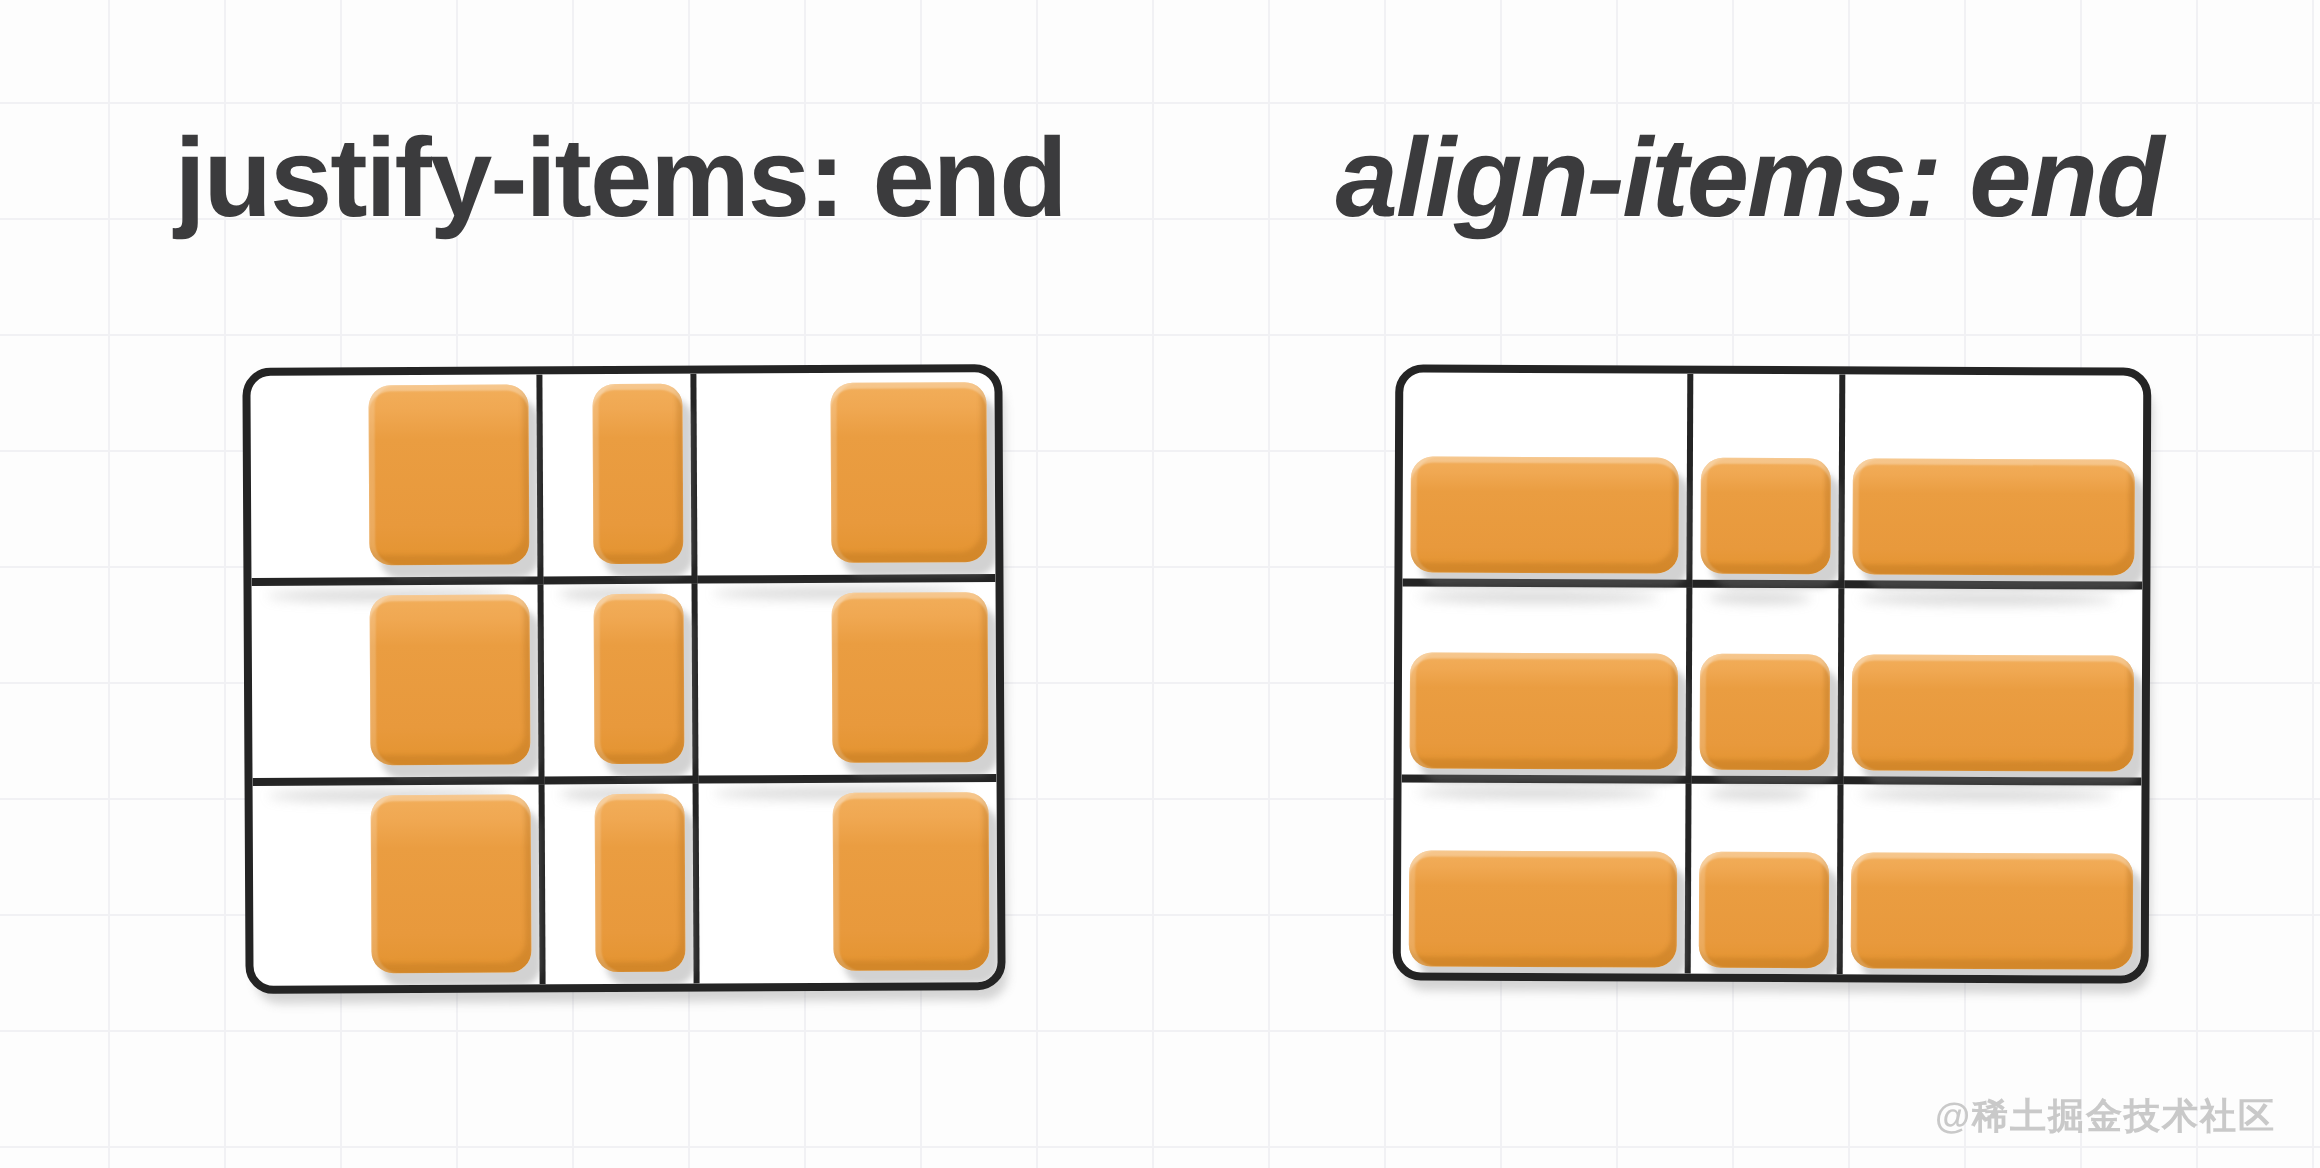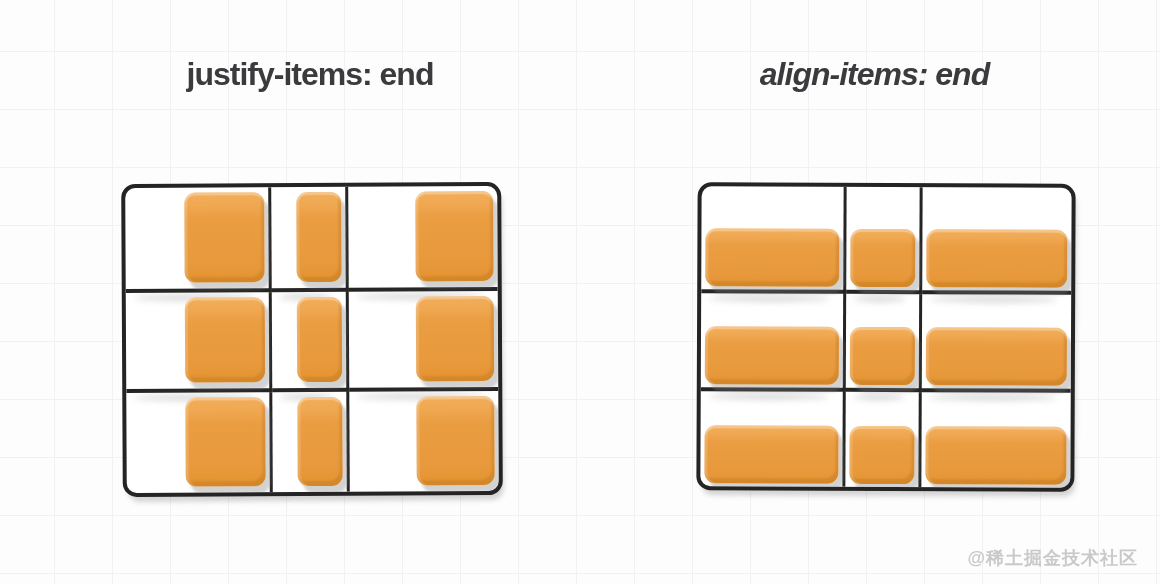--- a/index.html
+++ b/index.html
@@ -18,21 +18,21 @@
   :root{
     --paper-line:#f1f1f4;
     --line:#242424;
     --title-color:#3b3b3d;
     --wm-color:#c9c9c9;
   }
   .title{
     position:absolute;
     margin:0;
     top:56px;
-    font-size:32px;
+    font-size:56px;
     font-weight:700;
     letter-spacing:-1px;
     color:var(--title-color);
     text-align:center;
   }
   .title-left{left:20px;width:580px;}
   .title-right{left:602px;width:545px;font-style:italic;}
 
   .gridbox{
     position:absolute;

